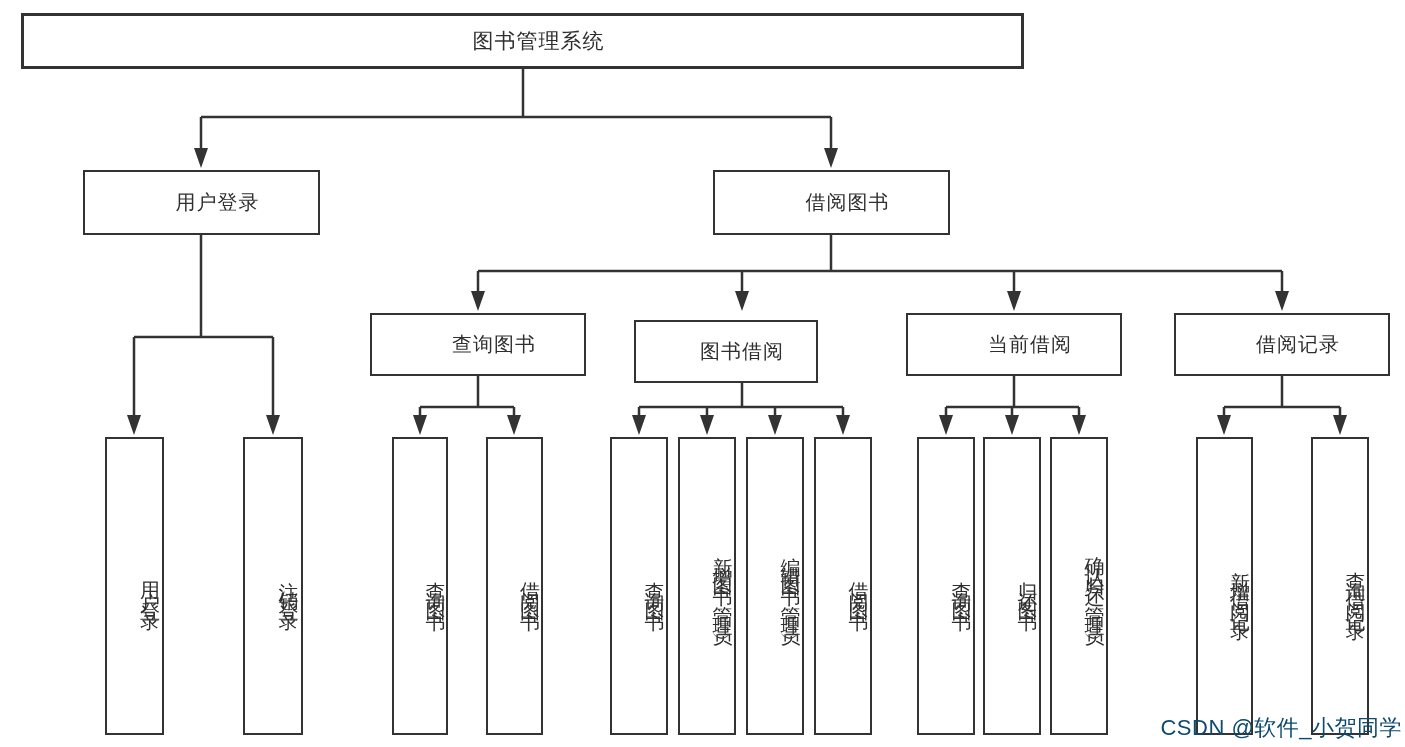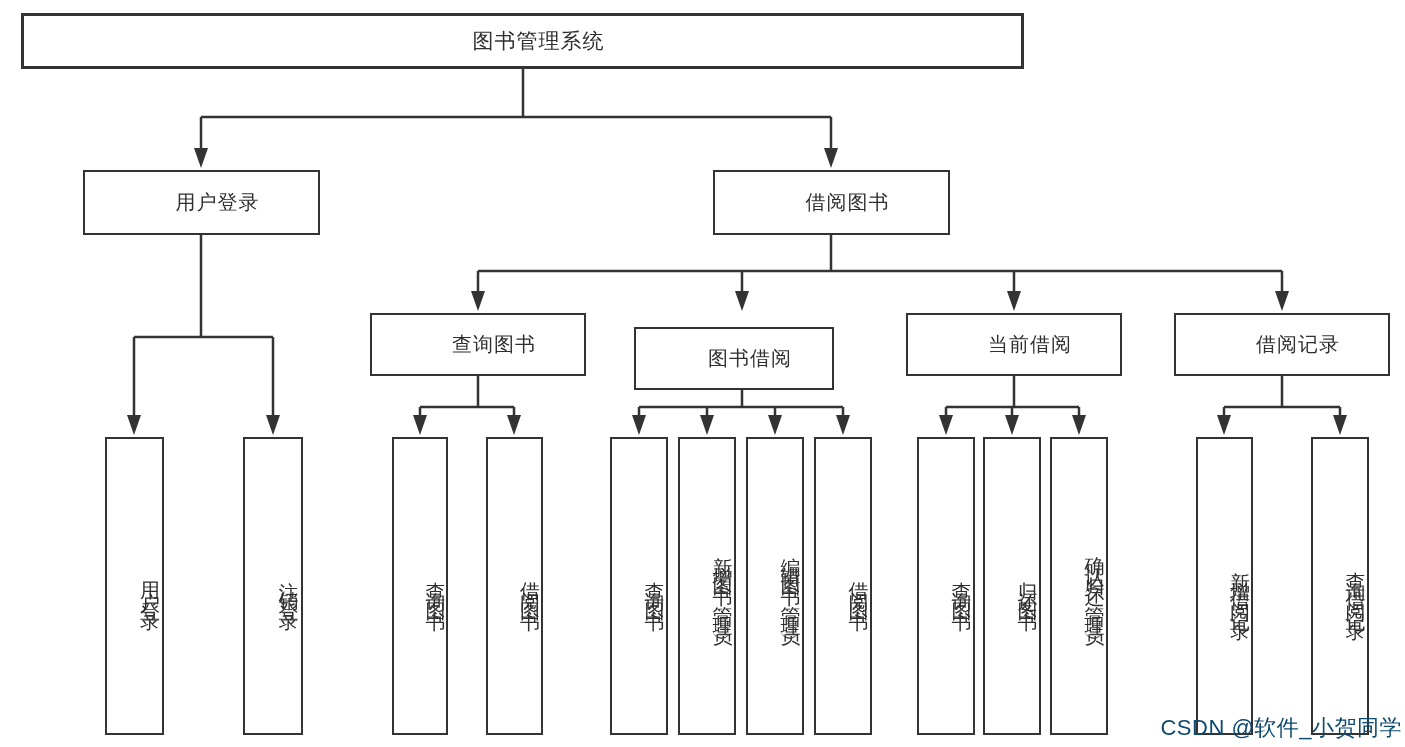--- a/index.html
+++ b/index.html
@@ -94,21 +94,21 @@
   <div class="node node-l2" style="left:83px;top:170px;width:237px;height:65px">
     <span>用户登录</span>
   </div>
   <div class="node node-l2" style="left:713px;top:170px;width:237px;height:65px">
     <span>借阅图书</span>
   </div>
 
   <div class="node node-l3" style="left:370px;top:313px;width:216px;height:63px">
     <span>查询图书</span>
   </div>
-  <div class="node node-l3" style="left:634px;top:327px;width:200px;height:63px">
+  <div class="node node-l3" style="left:634px;top:320px;width:184px;height:63px">
     <span>图书借阅</span>
   </div>
   <div class="node node-l3" style="left:906px;top:313px;width:216px;height:63px">
     <span>当前借阅</span>
   </div>
   <div class="node node-l3" style="left:1174px;top:313px;width:216px;height:63px">
     <span>借阅记录</span>
   </div>
 
   <div class="node node-leaf" style="left:105px;top:437px;width:59px;height:298px">

